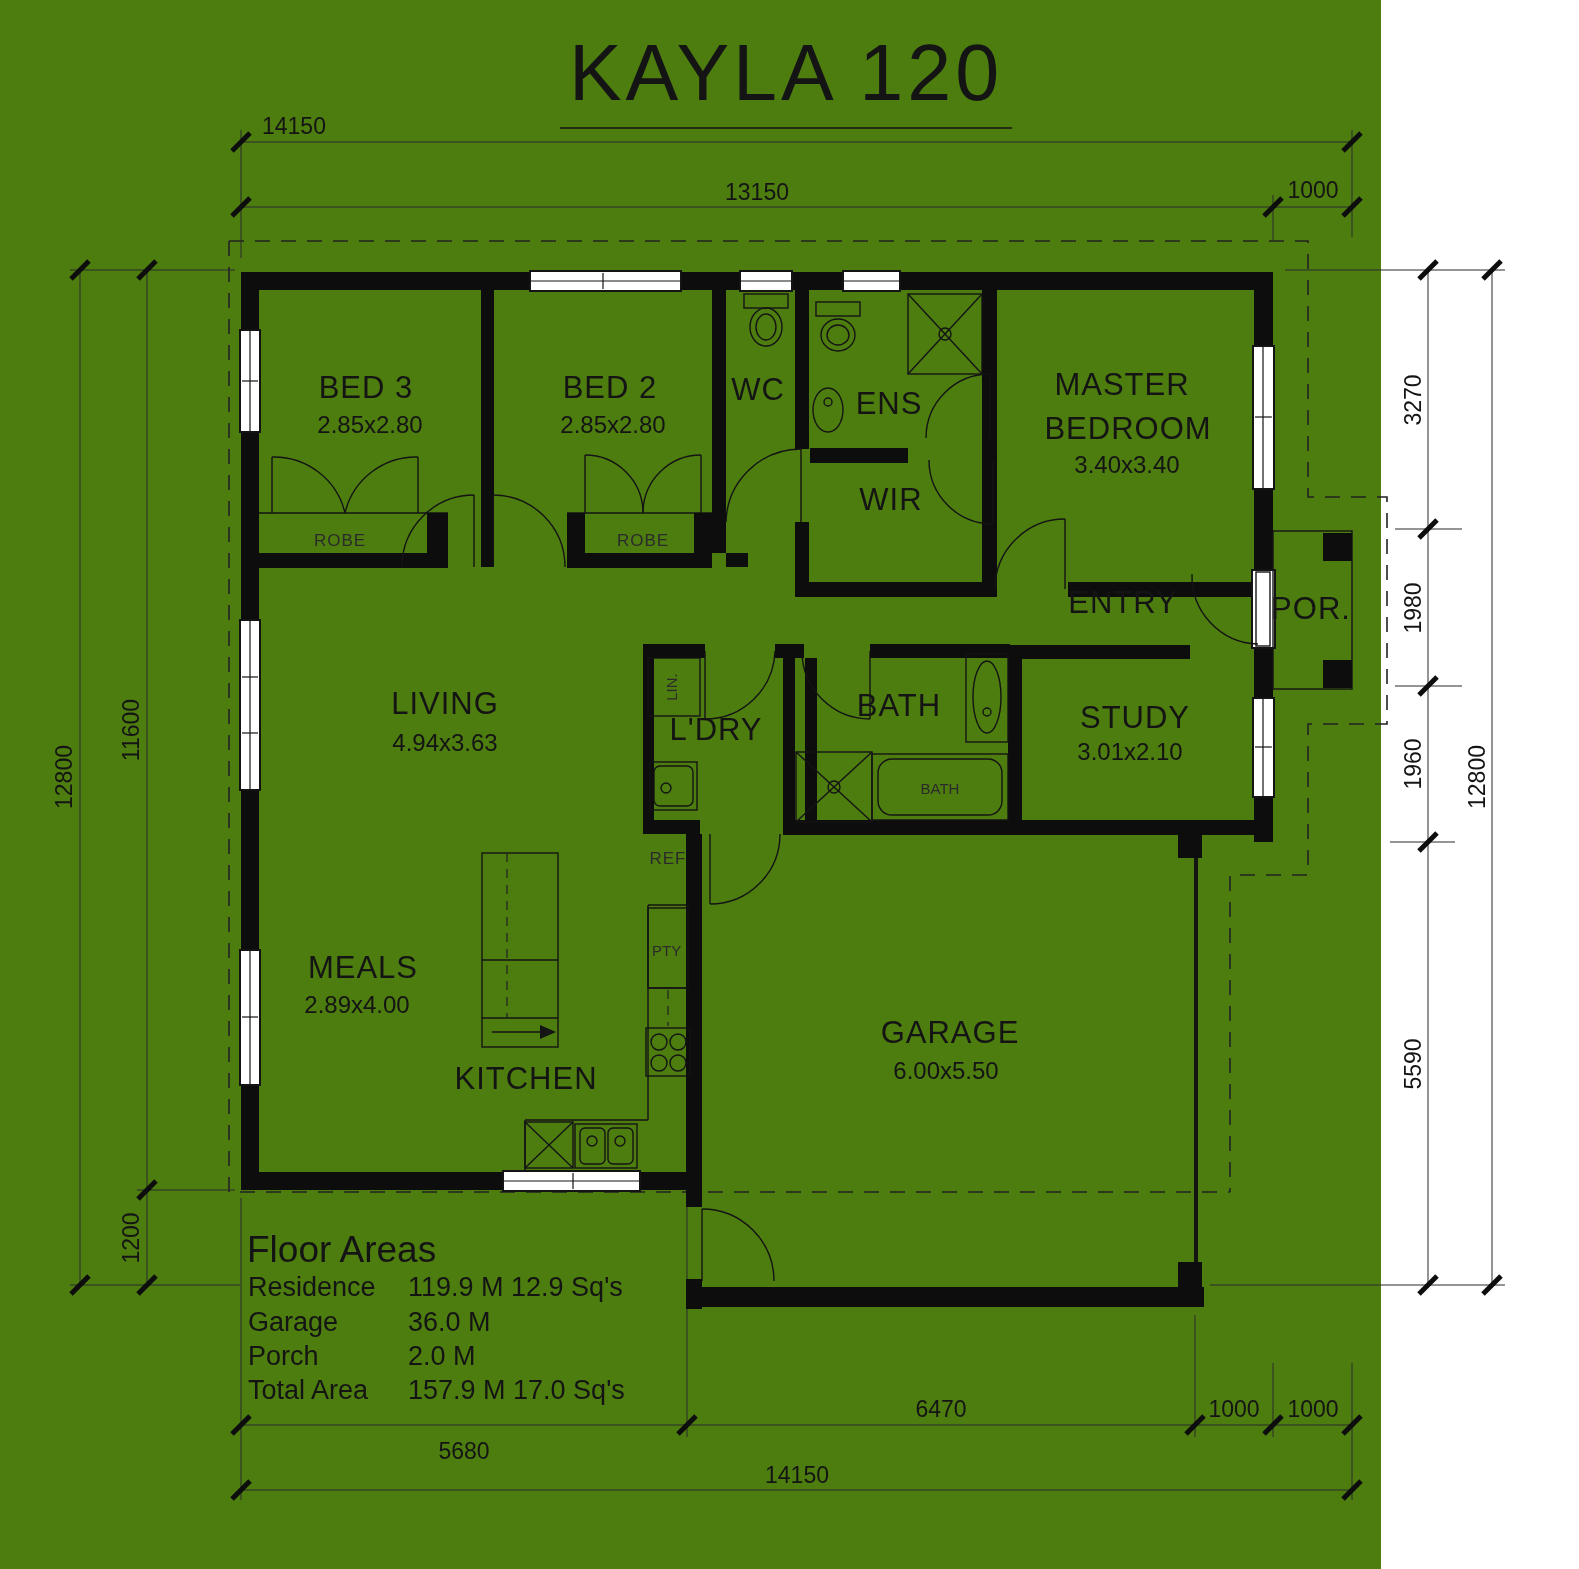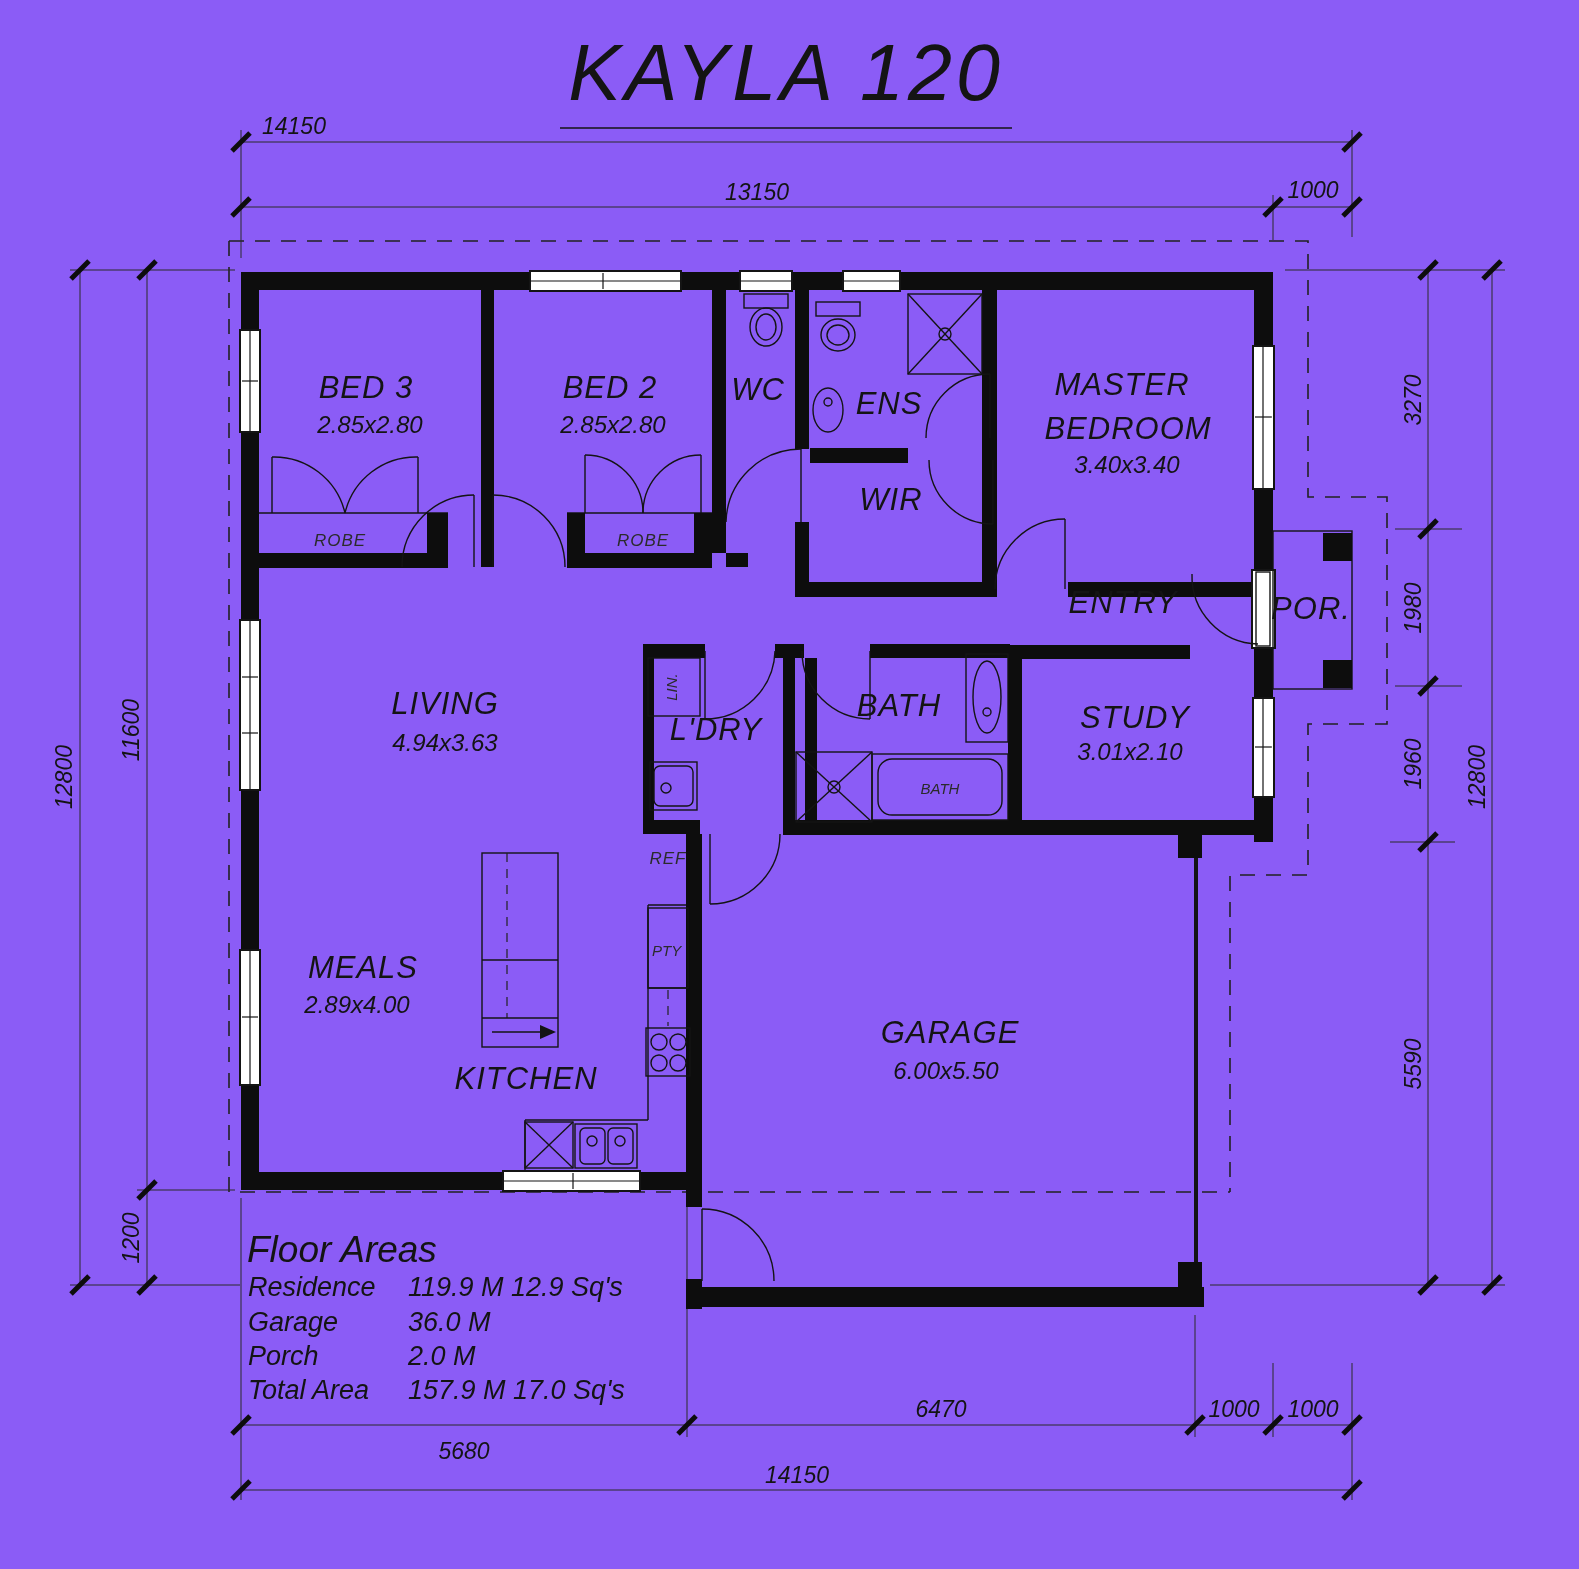--- a/index.html
+++ b/index.html
@@ -1,16 +1,16 @@
 <!DOCTYPE html>
 <html><head>
 <meta charset="utf-8">
 <style>
   html,body{margin:0;padding:0;background:#fff;}
-  .page{position:relative;width:1579px;height:1569px;background:#8b5cf6;font-family:"Liberation Sans",sans-serif;font-style:italic;}
+  .page{position:relative;width:1381px;height:1569px;background:#4d7c0f;font-family:"Liberation Sans",sans-serif;}
   svg{position:absolute;left:0;top:0;}
   
   .wall{fill:#0d0d0d;stroke:none;}
   .thin{stroke:#141414;stroke-width:1.4;fill:none;}
   .thin2{stroke:#141414;stroke-width:2;fill:#fff;}
   .winline{stroke:#141414;stroke-width:1.2;fill:none;}
   .door{stroke:#141414;stroke-width:1.4;fill:none;}
   .dim{stroke:#2a2a2a;stroke-width:1;fill:none;}
   .tick{stroke:#0d0d0d;stroke-width:5;stroke-linecap:butt;}
   .dash{stroke:#222;stroke-width:1.6;stroke-dasharray:15 11;fill:none;}

